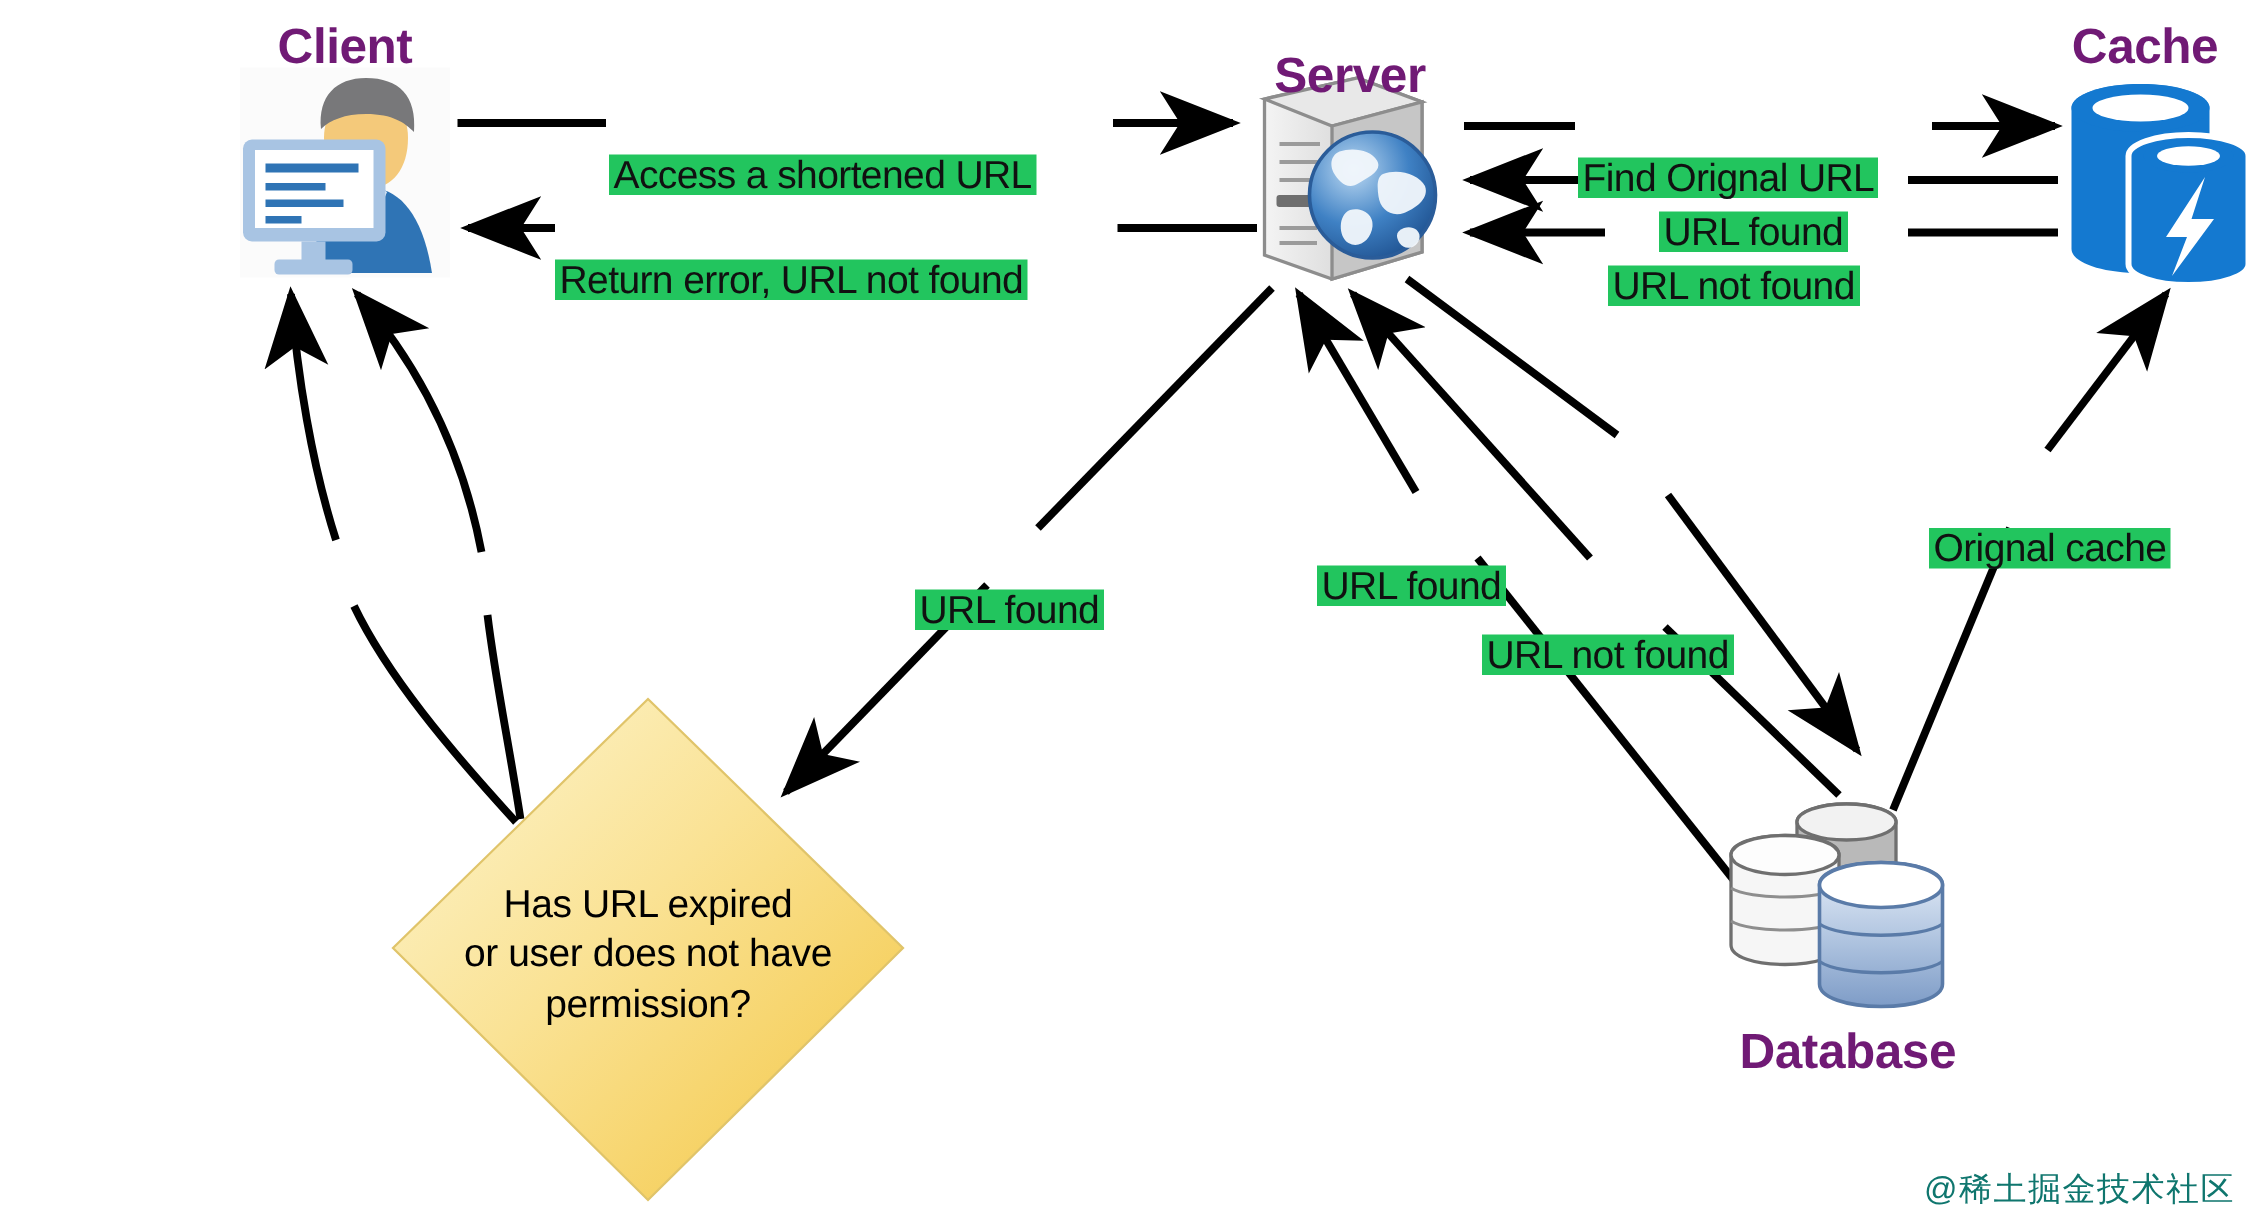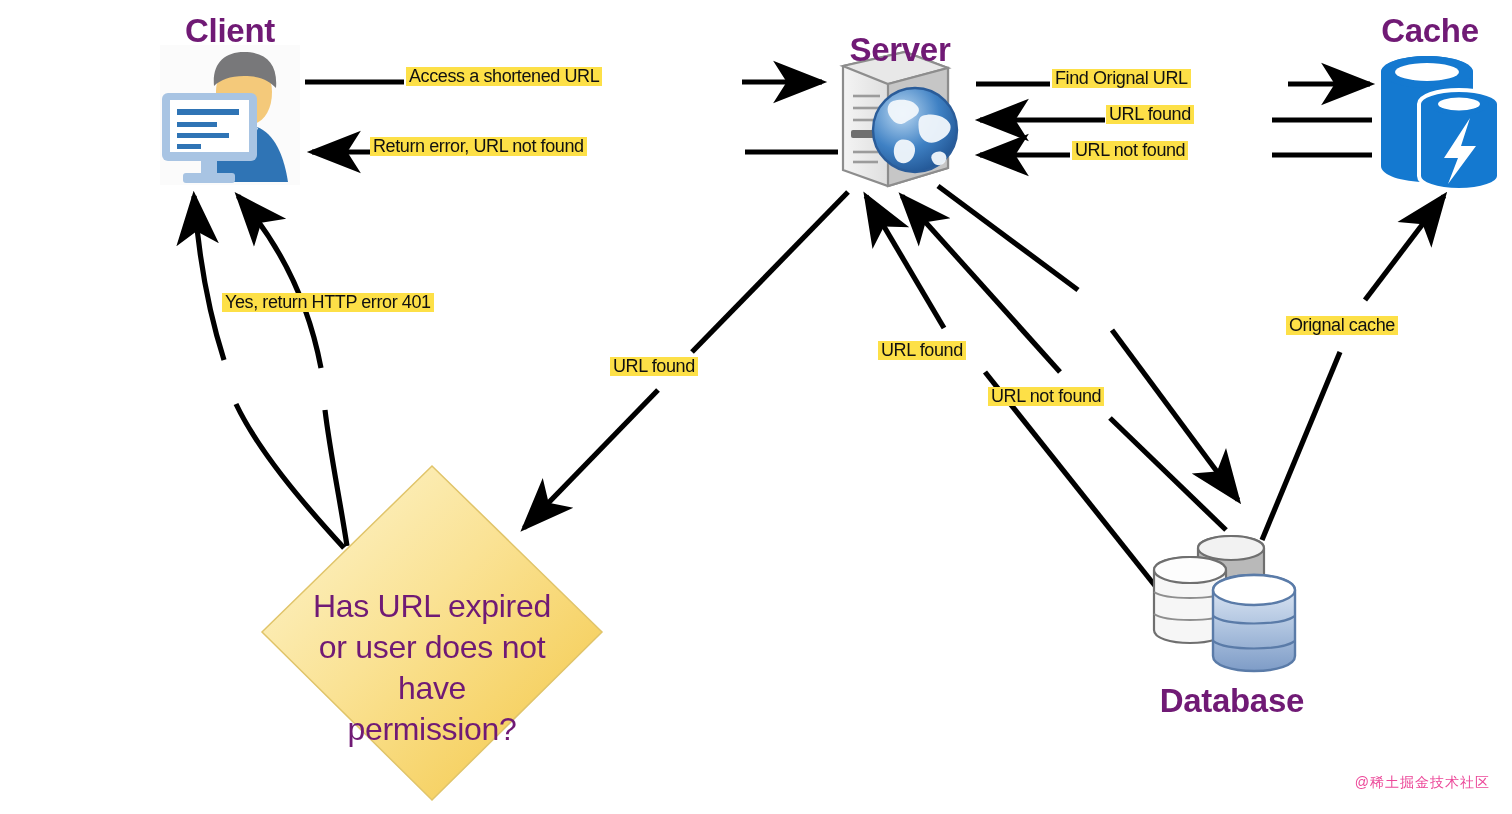--- a/index.html
+++ b/index.html
@@ -4,29 +4,29 @@
 <style>
   html,body{margin:0;padding:0;background:#ffffff;}
   body{font-family:"Liberation Sans","DejaVu Sans",sans-serif;}
   #stage{position:relative;width:1512px;height:814px;background:#fff;overflow:hidden;}
   #wires{position:absolute;left:0;top:0;width:1512px;height:814px;}
   .nodeTitle{
     position:absolute;font-weight:bold;font-size:33px;color:#701a75;
     letter-spacing:-0.3px;white-space:nowrap;text-align:center;
   }
   .edgeLabel{
-    position:absolute;font-size:18px;color:#111;white-space:nowrap;
-    letter-spacing:-0.4px;background:#fde047;padding:0 3px;line-height:1.05;
+    position:absolute;font-size:26px;color:#111;white-space:nowrap;
+    letter-spacing:-0.4px;background:#22c55e;padding:0 3px;line-height:1.05;margin-top:36px;
   }
   .diamondText{
-    position:absolute;font-size:32px;color:#701a75;text-align:center;
+    position:absolute;font-size:26px;color:#000000;text-align:center;
     line-height:1.28;letter-spacing:-0.3px;width:300px;
   }
   .watermark{
-    position:absolute;right:22px;bottom:22px;font-size:14px;color:#ec4899;
+    position:absolute;right:22px;bottom:6px;font-size:22px;color:#0f766e;
     letter-spacing:1px;white-space:nowrap;
   }
 </style>
 </head>
 <body>
 
 <div id="stage">
 
   <svg id="wires" viewBox="0 0 1512 814">
     <defs>
@@ -175,20 +175,19 @@
   </div>
 
   <div class="edgeLabel" style="left:406px;top:67px;">Access a shortened URL</div>
   <div class="edgeLabel" style="left:370px;top:137px;">Return error, URL not found</div>
 
   <div class="edgeLabel" style="left:1052px;top:69px;">Find Orignal URL</div>
   <div class="edgeLabel" style="left:1106px;top:105px;">URL found</div>
   <div class="edgeLabel" style="left:1072px;top:141px;">URL not found</div>
 
   <div class="edgeLabel" style="left:610px;top:357px;">URL found</div>
-  <div class="edgeLabel" style="left:222px;top:293px;">Yes, return HTTP error 401</div>
 
   <div class="edgeLabel" style="left:878px;top:341px;">URL found</div>
   <div class="edgeLabel" style="left:988px;top:387px;">URL not found</div>
   <div class="edgeLabel" style="left:1286px;top:316px;">Orignal cache</div>
 
   <div class="watermark">@稀土掘金技术社区</div>
 </div>
 
 </body></html>

